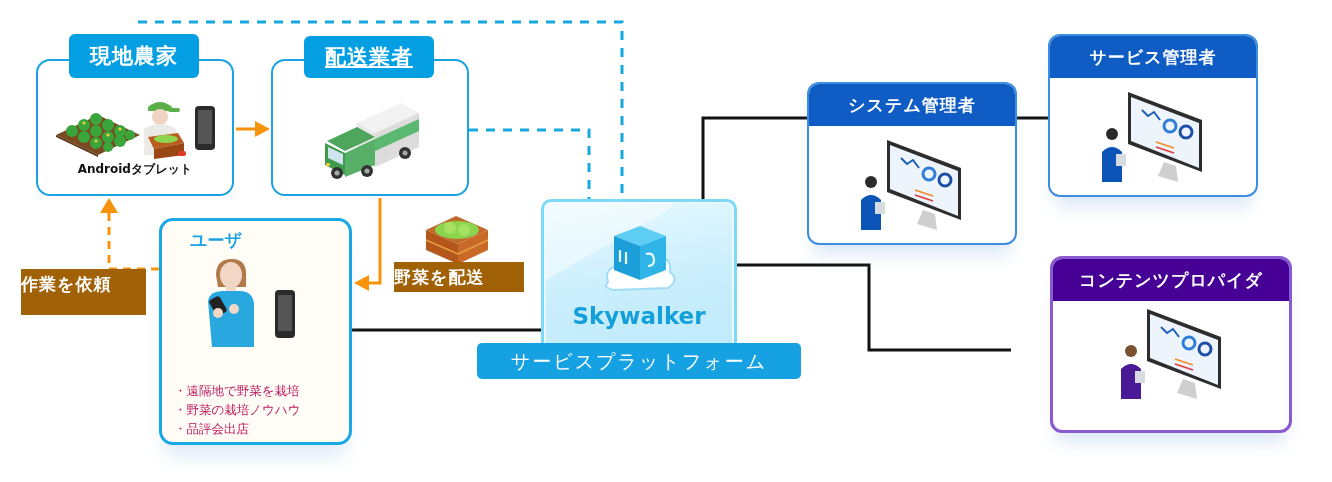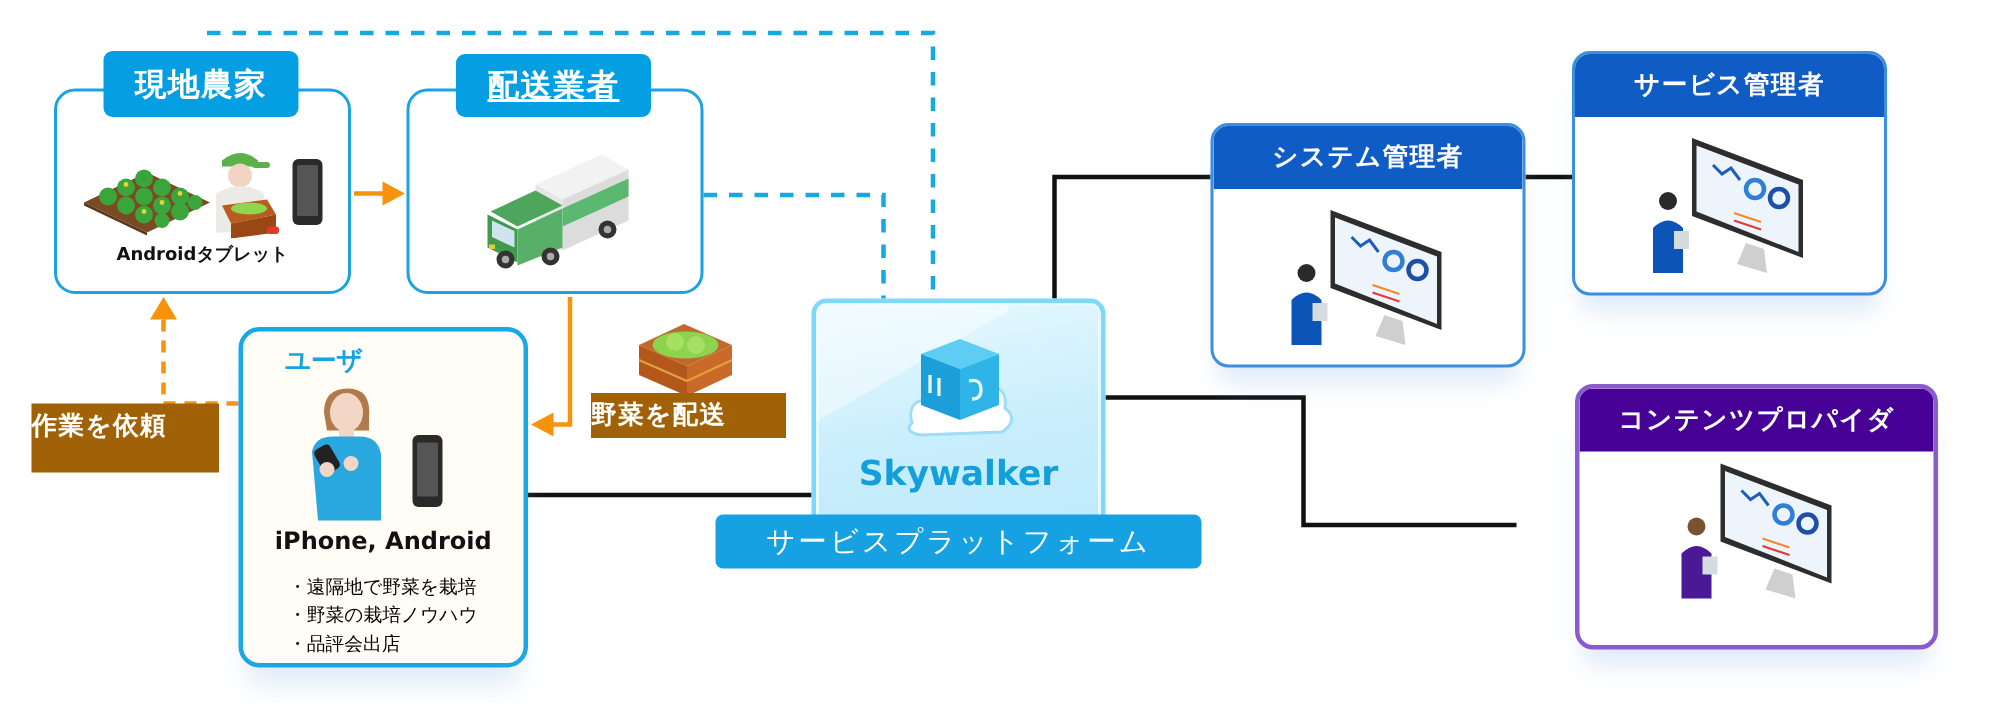--- a/index.html
+++ b/index.html
@@ -39,21 +39,21 @@
 
   
   #user {
     left: 159px; top: 218px; width: 193px; height: 227px;
     border: 3px solid #18a8e6; border-radius: 14px;
     background: #fffdf6;
     box-shadow: 0 18px 18px -6px rgba(170, 200, 235, 0.35);
   }
   #user-title { position: absolute; left: 0; right: 0; top: 8px; color: #18a2e2; font-weight: bold; font-size: 17px; padding-left: 28px; }
   #user-device { position: absolute; left: 0; right: 0; top: 130px; text-align: center; font-weight: bold; font-size: 16px; color: #111; }
-  #user-list { position: absolute; left: 30px; top: 160px; list-style: none; font-size: 12.5px; color: #000000; line-height: 19px; }
+  #user-list { position: absolute; left: 12px; top: 160px; list-style: none; font-size: 12.5px; color: #be185d; line-height: 19px; }
   #user-list li::before { content: "・"; }
 
   
   .orange-label {
     position: absolute; background: #a16207; color: #ffffff; font-weight: bold;
     font-size: 17px; border-radius: 0; z-index: 3; letter-spacing: 1px;
   }
   #request-label { left: 21px; top: 269px; width: 125px; height: 46px; line-height: 30px; }
   #ship-label { left: 394px; top: 262px; width: 130px; height: 30px; line-height: 30px; }
 
@@ -190,21 +190,20 @@
     <rect x="26" y="28" width="10" height="8" fill="#f3d7c6"></rect>
     <path d="M8 44 Q10 34 22 34 L40 34 Q52 34 54 46 L54 90 L12 90 Z" fill="#29a8df"></path>
     <rect x="12" y="40" width="12" height="18" rx="3" transform="rotate(-30 18 49)" fill="#222"></rect>
     <ellipse cx="18" cy="56" rx="5" ry="5" fill="#f3d7c6"></ellipse>
     <ellipse cx="34" cy="52" rx="5" ry="5" fill="#f3d7c6"></ellipse>
   </svg>
   <svg class="illus" style="left:112px;top:68px" width="22" height="50" viewBox="0 0 22 50">
     <rect x="1" y="1" width="20" height="48" rx="4" fill="#2a2a2a"></rect>
     <rect x="4" y="6" width="14" height="36" rx="1" fill="#555"></rect>
   </svg>
-  <div id="user-device">iPhone, Android</div>
   <ul id="user-list">
     <li>遠隔地で野菜を栽培</li>
     <li>野菜の栽培ノウハウ</li>
     <li>品評会出店</li>
   </ul>
 </div>
 
 <div class="orange-label" id="request-label">作業を依頼</div>
 <svg class="illus" style="left:422px;top:212px;z-index:3" width="70" height="54" viewBox="0 0 70 54">
   <polygon points="4,18 34,4 66,18 36,32" fill="#c0692a"></polygon>

